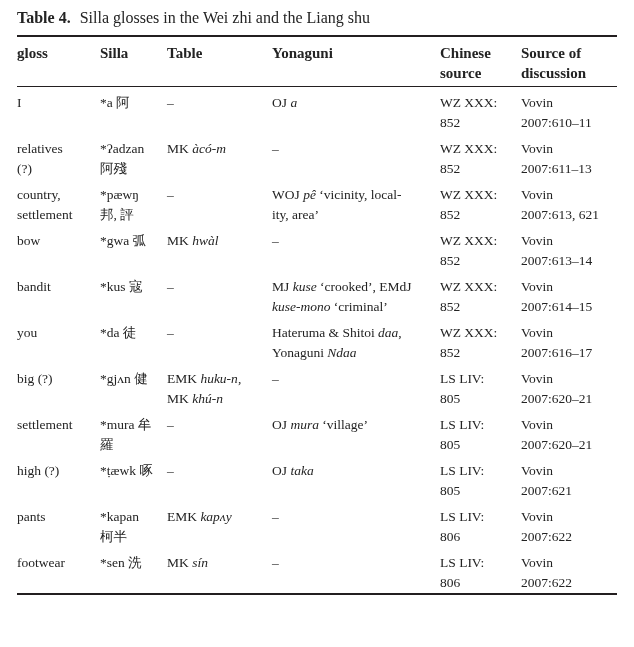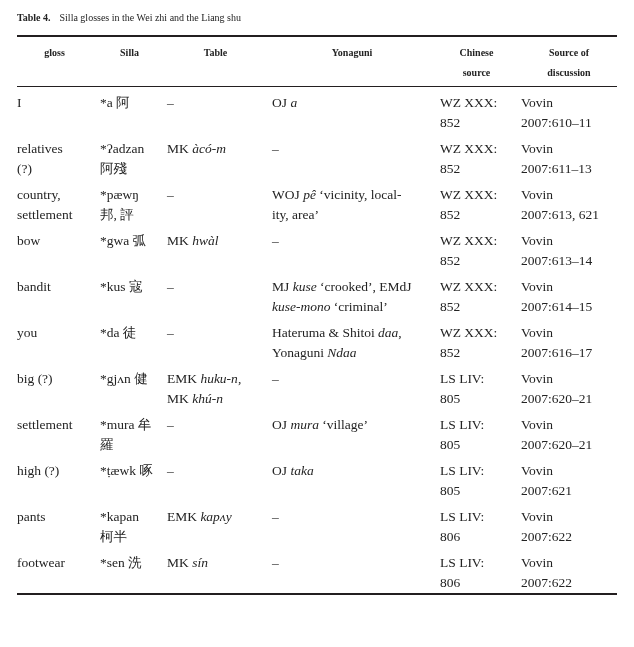--- a/index.html
+++ b/index.html
@@ -12,48 +12,48 @@
     width: 634px;
     height: 647px;
     box-sizing: border-box;
     padding: 9px 17px 0 17px;
     font-family: "Liberation Serif", "DejaVu Serif", serif;
     font-size: 13.5px;
     overflow: hidden;
   }
   .title {
     margin: 0 0 9px 0;
-    font-size: 10px;
+    font-size: 16px;
     line-height: 17px;
   }
   .title .label {
     font-weight: bold;
     margin-right: 9px;
   }
   table.glosses {
     border-collapse: collapse;
     table-layout: fixed;
     width: 600px;
     border-top: 2px solid #231f20;
     border-bottom: 2px solid #231f20;
   }
   col.c-gloss    { width: 83px; }
   col.c-silla    { width: 67px; }
   col.c-korean   { width: 105px; }
   col.c-japonic  { width: 168px; }
   col.c-chinese  { width: 81px; }
   col.c-source   { width: 96px; }
   thead th {
-    text-align: center;
+    text-align: left;
     font-weight: bold;
     vertical-align: top;
     padding: 6px 8px 3px 0;
     line-height: 20px;
     border-bottom: 1px solid #231f20;
-    font-size: 10px;
+    font-size: 15px;
   }
   tbody td {
     vertical-align: top;
     padding: 6px 8px 0 0;
     line-height: 20px;
   }
   thead th:last-child, tbody td:last-child { padding-right: 0; }
 </style>
 </head>
 <body>

